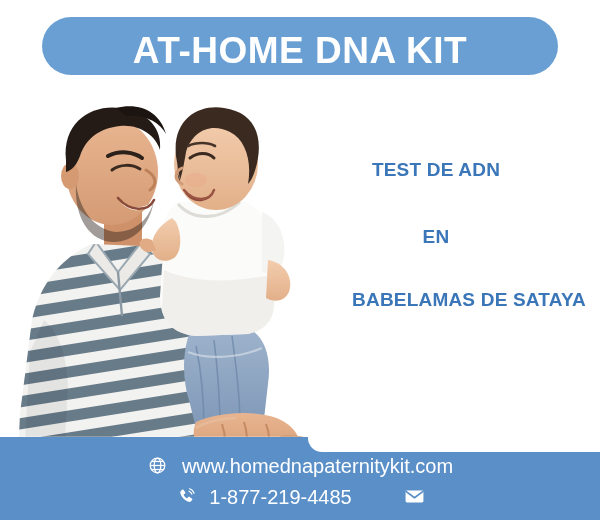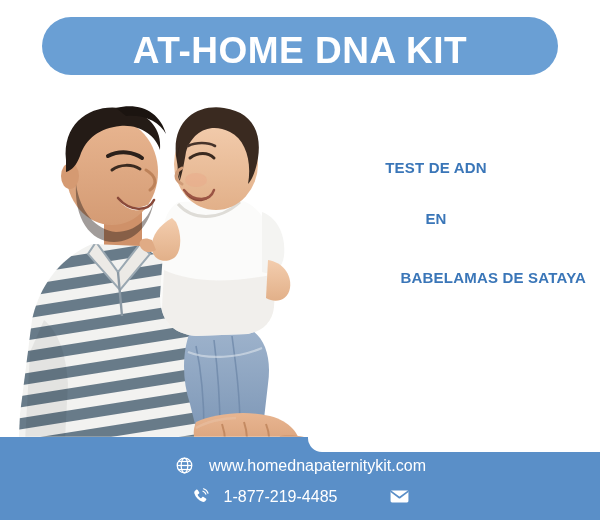--- a/index.html
+++ b/index.html
@@ -48,28 +48,28 @@
   
   #headline-block {
     position: absolute;
     left: 286px;
     top: 160px;
     width: 300px;
     text-align: center;
     color: #3a76b8;
   }
   .headline-line {
-    font-size: 15px;
+    font-size: 19px;
     font-weight: bold;
     line-height: 1;
     white-space: nowrap;
     letter-spacing: 0.2px;
   }
   #headline-line-1 { margin-bottom: 0; }
-  #headline-line-2 { margin-top: 36px; }
+  #headline-line-2 { margin-top: 48px; }
   #headline-line-3 { margin-top: 44px; text-align: right; }
 
   
   #photo {
     position: absolute;
     left: 0px;
     top: 84px;
     width: 318px;
     height: 375px;
     overflow: hidden;
@@ -115,21 +115,21 @@
     gap: 10px;
   }
   .contact-group {
     display: flex;
     align-items: center;
     gap: 13px;
   }
   #contact-gap { width: 32px; height: 1px; }
   .footer-text {
     color: #ffffff;
-    font-size: 16px;
+    font-size: 20px;
     font-weight: normal;
     line-height: 1;
     white-space: nowrap;
   }
   .footer-icon {
     display: inline-flex;
     align-items: center;
     justify-content: center;
     width: 21px;
     height: 21px;

